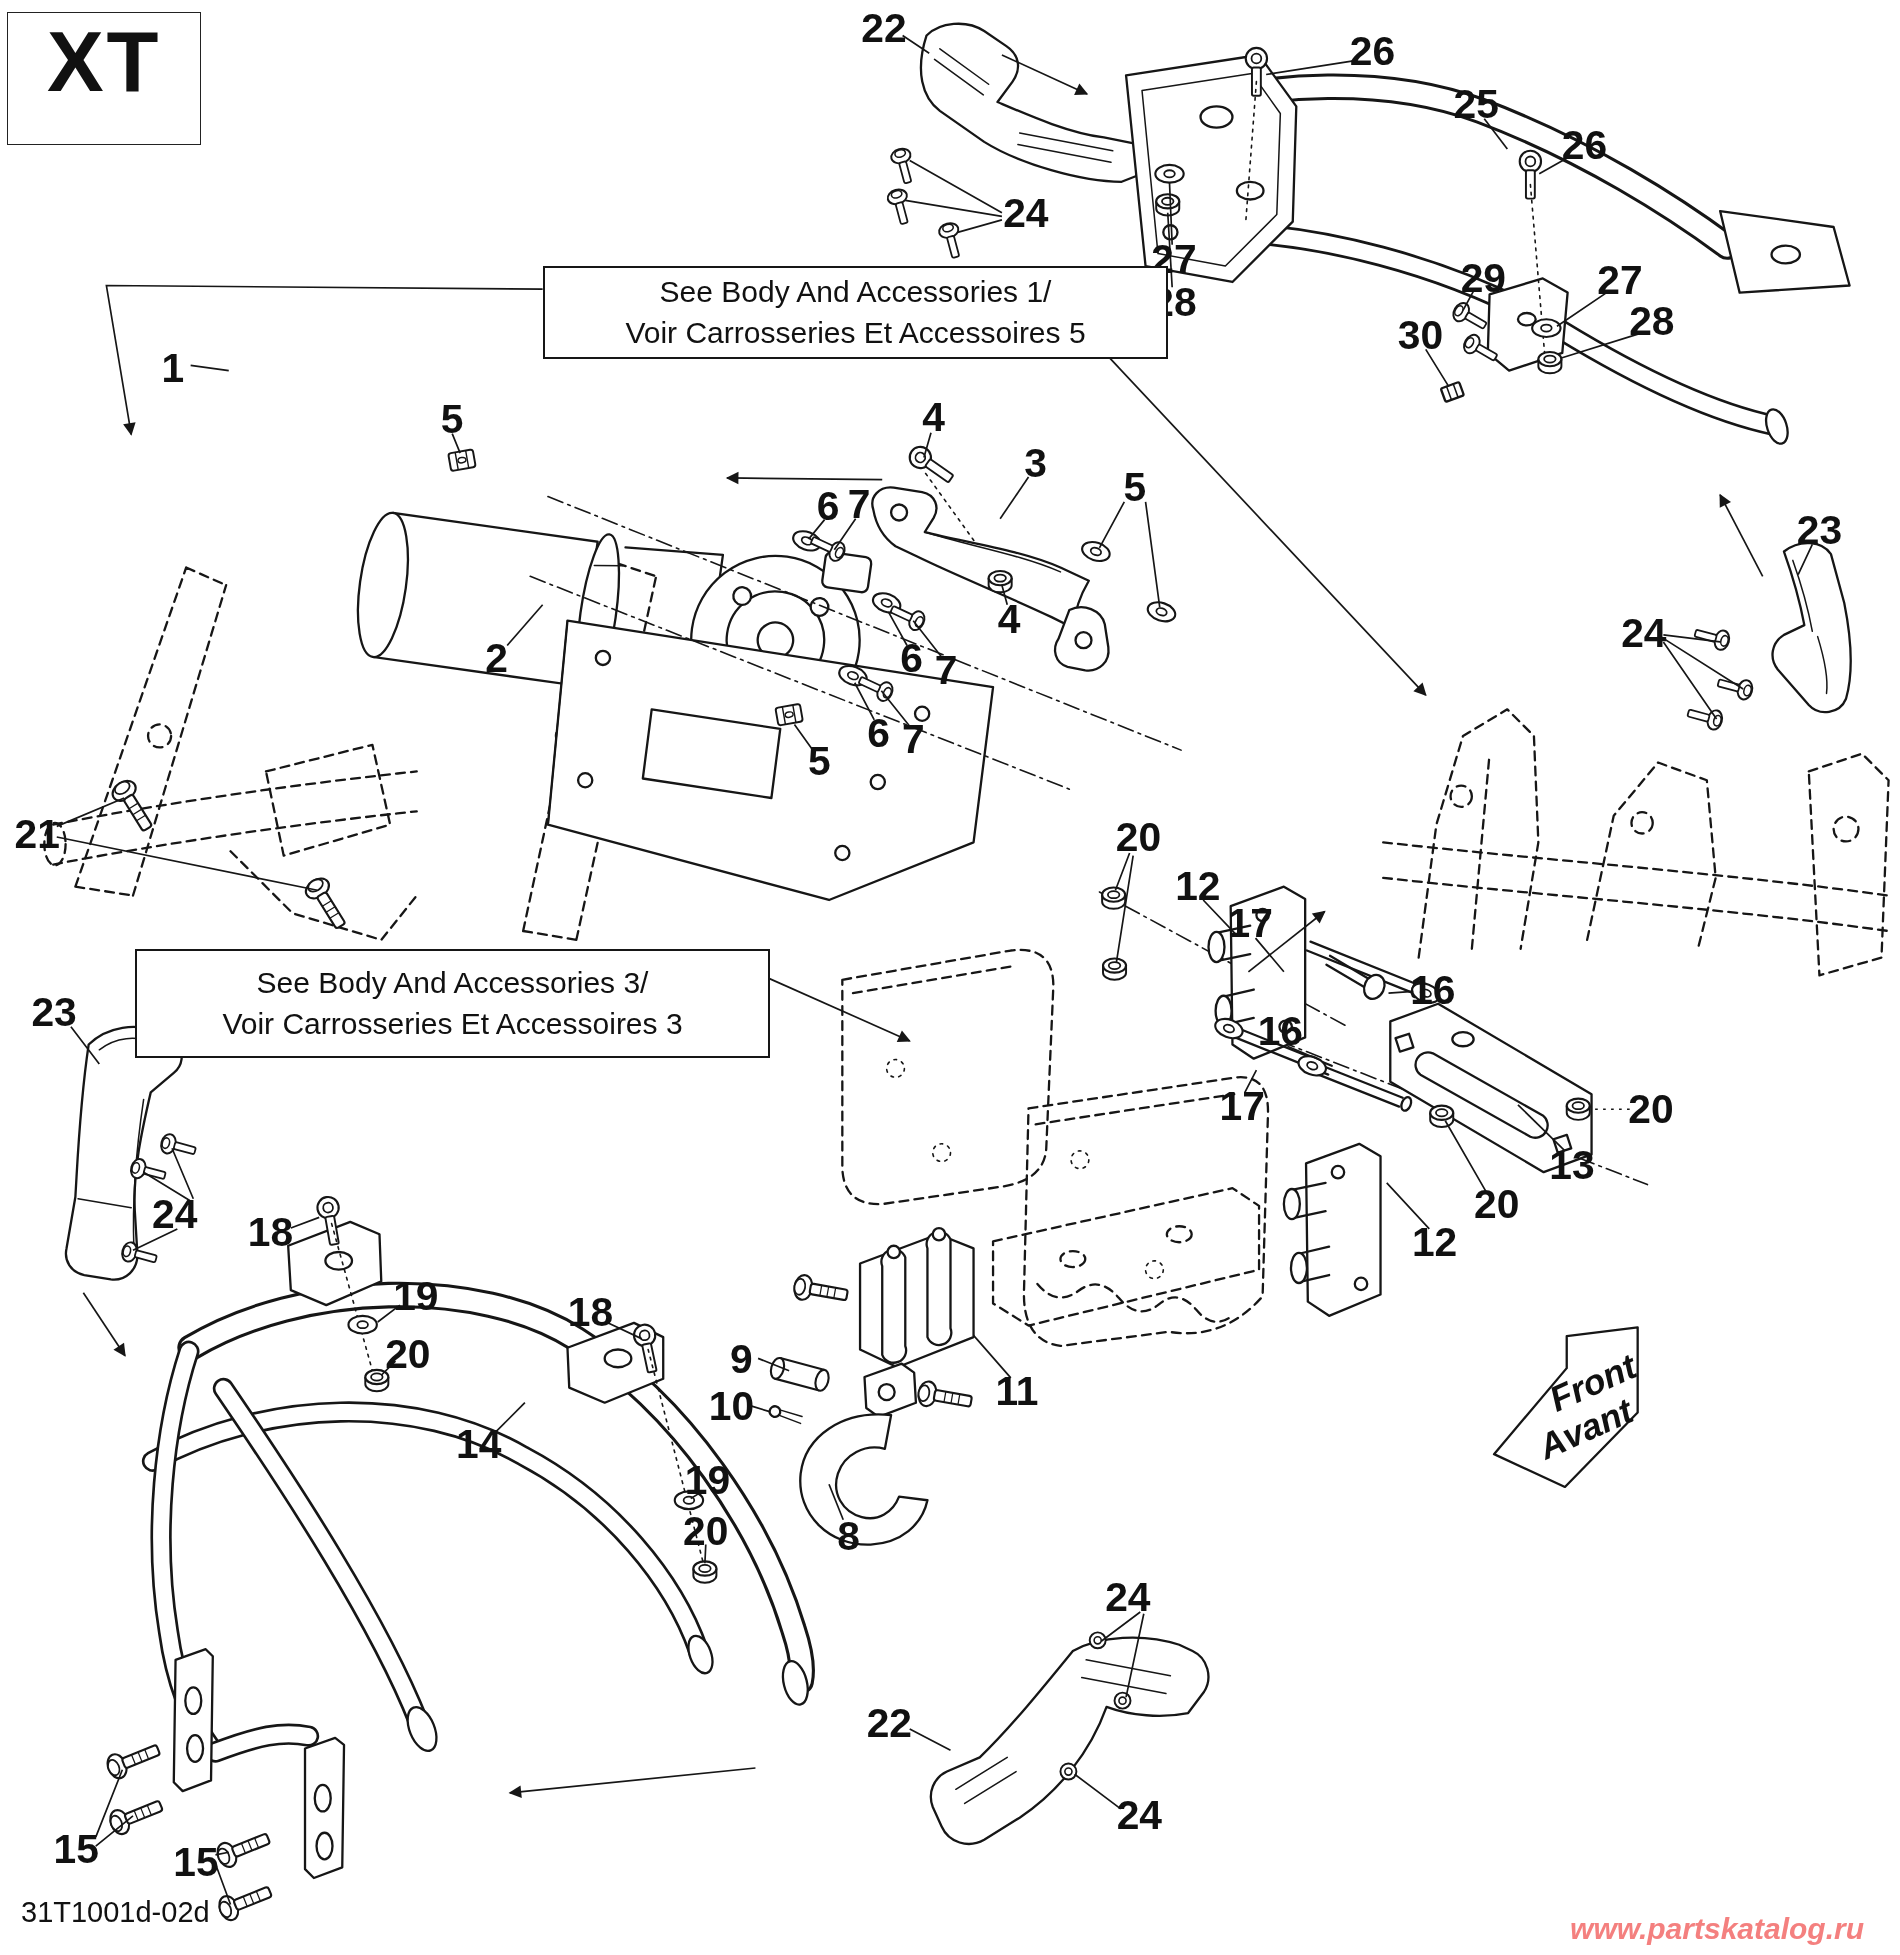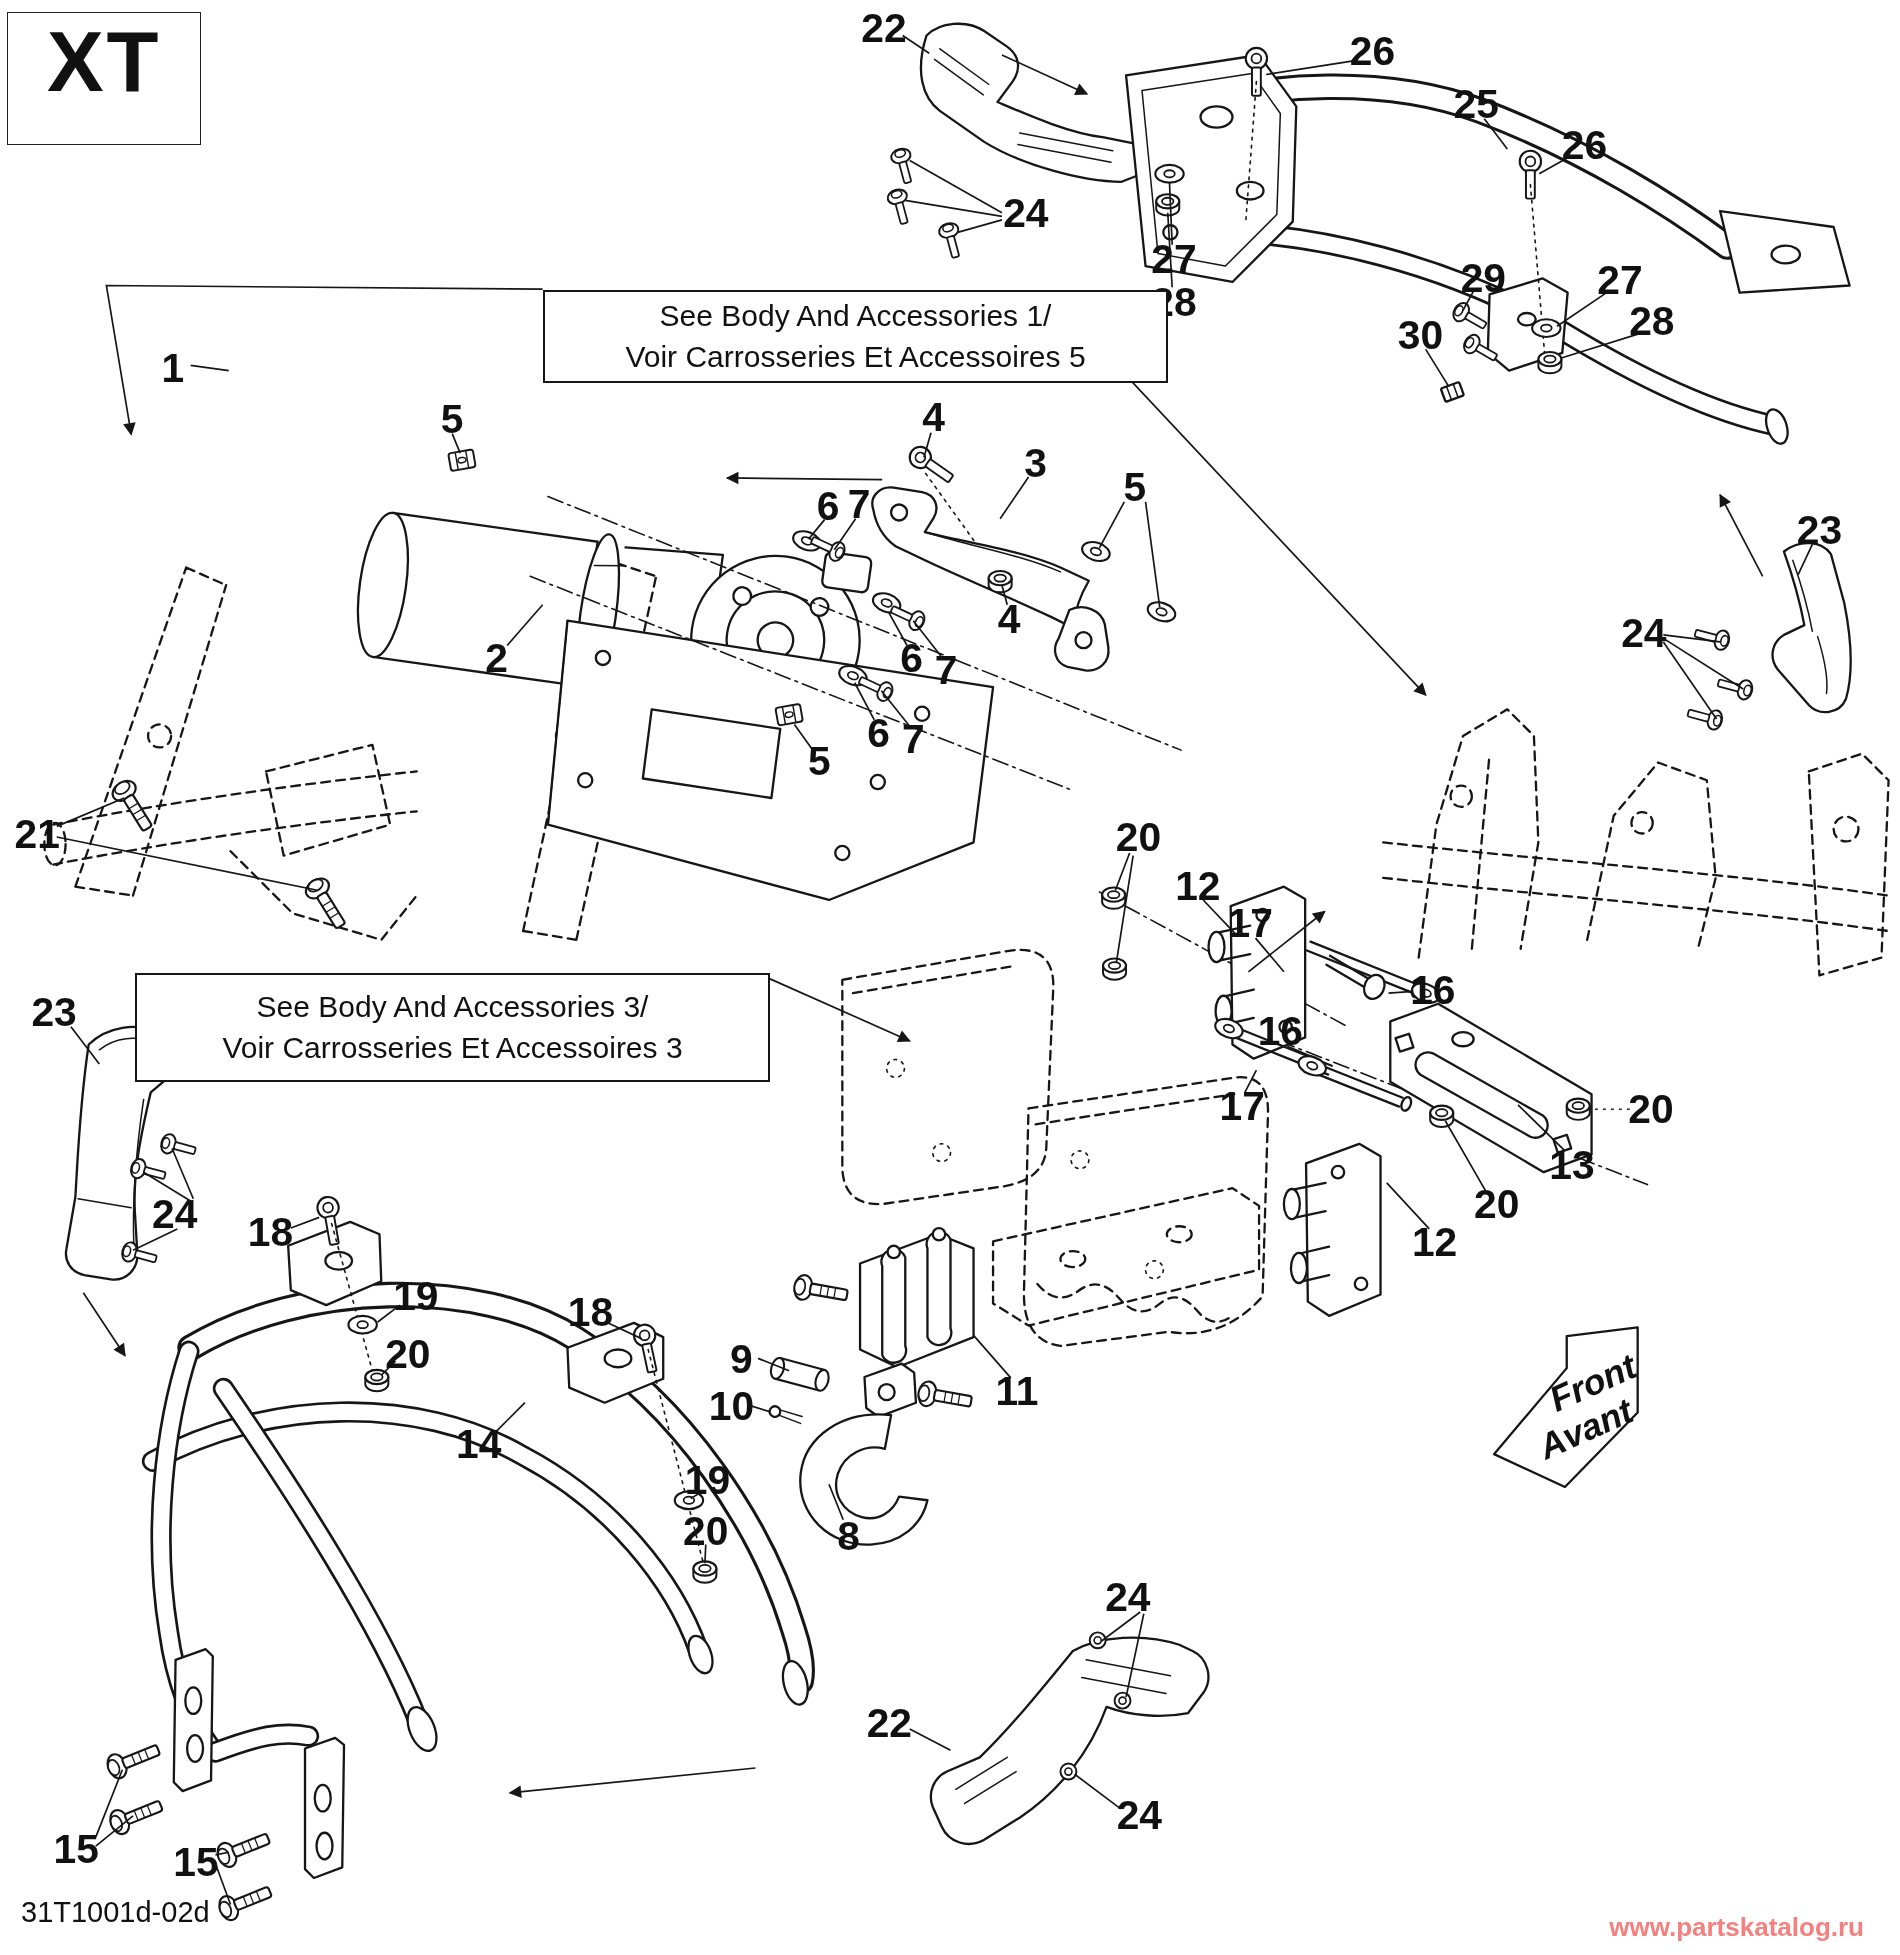--- a/index.html
+++ b/index.html
@@ -20,25 +20,25 @@
   .sm-o{stroke-width:24;} .sm-i{stroke-width:18;}
   .plbl {font:bold 46px "Liberation Sans",sans-serif;fill:#111;text-anchor:middle;}
   .fa-txt{font:italic bold 40px "Liberation Sans",sans-serif;fill:#111;text-anchor:middle;}
 
   
   .xt-box{position:absolute;left:7px;top:12.4px;width:192px;height:131px;border:1.8px solid #222;
           background:#fff;display:flex;justify-content:center;
           font-weight:bold;font-size:85px;letter-spacing:2.7px;}
   .callout{position:absolute;border:2.7px solid #161616;background:#fff;display:flex;flex-direction:column;
           align-items:center;justify-content:center;font-size:30px;line-height:1.35;text-align:center;
-          white-space:nowrap;margin-top:24px;}
+          white-space:nowrap;}
   .callout1{left:543px;top:266px;width:621px;height:89px;}
   .callout3{left:135px;top:949px;width:631px;height:105px;}
   .diagram-code{position:absolute;left:21px;top:1896px;font-size:29px;}
-  .watermark{position:absolute;right:37px;top:1912px;font-size:26px;font-weight:bold;}
+  .watermark{position:absolute;right:37px;top:1912px;font-size:30px;font-weight:bold;font-style:italic;}
 </style>
 </head>
 <body>
 
 <div class="canvas">
 
   <svg width="1901" height="1956" viewBox="0 0 2144 2206">
     <defs>
       <marker id="arr" viewBox="0 0 12 12" refX="10" refY="6" markerWidth="9" markerHeight="9" orient="auto-start-reverse">
         <path d="M1,1 L11,6 L1,11 z" fill="#161616"></path>

